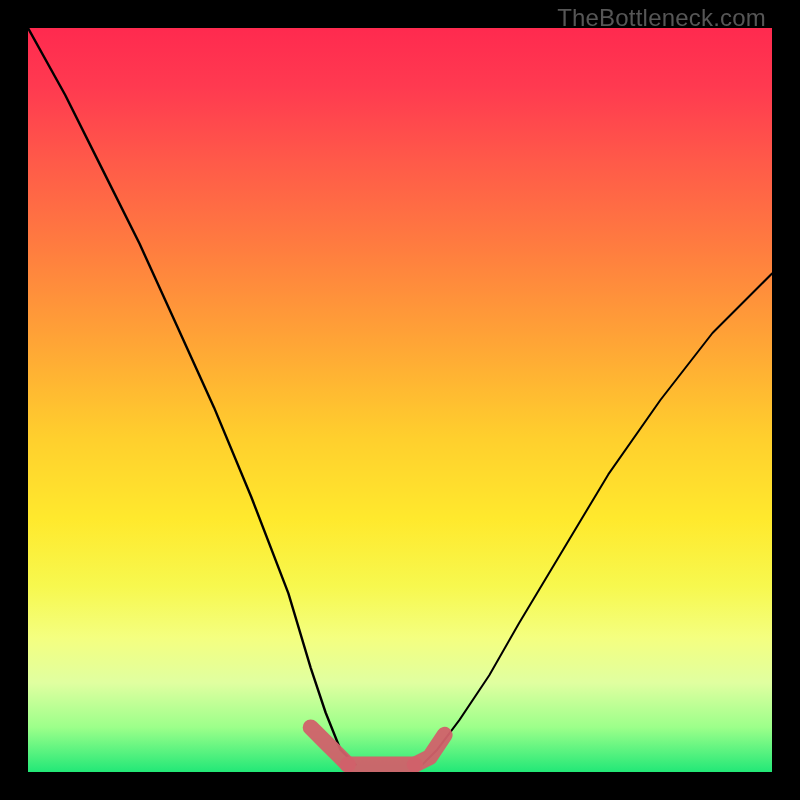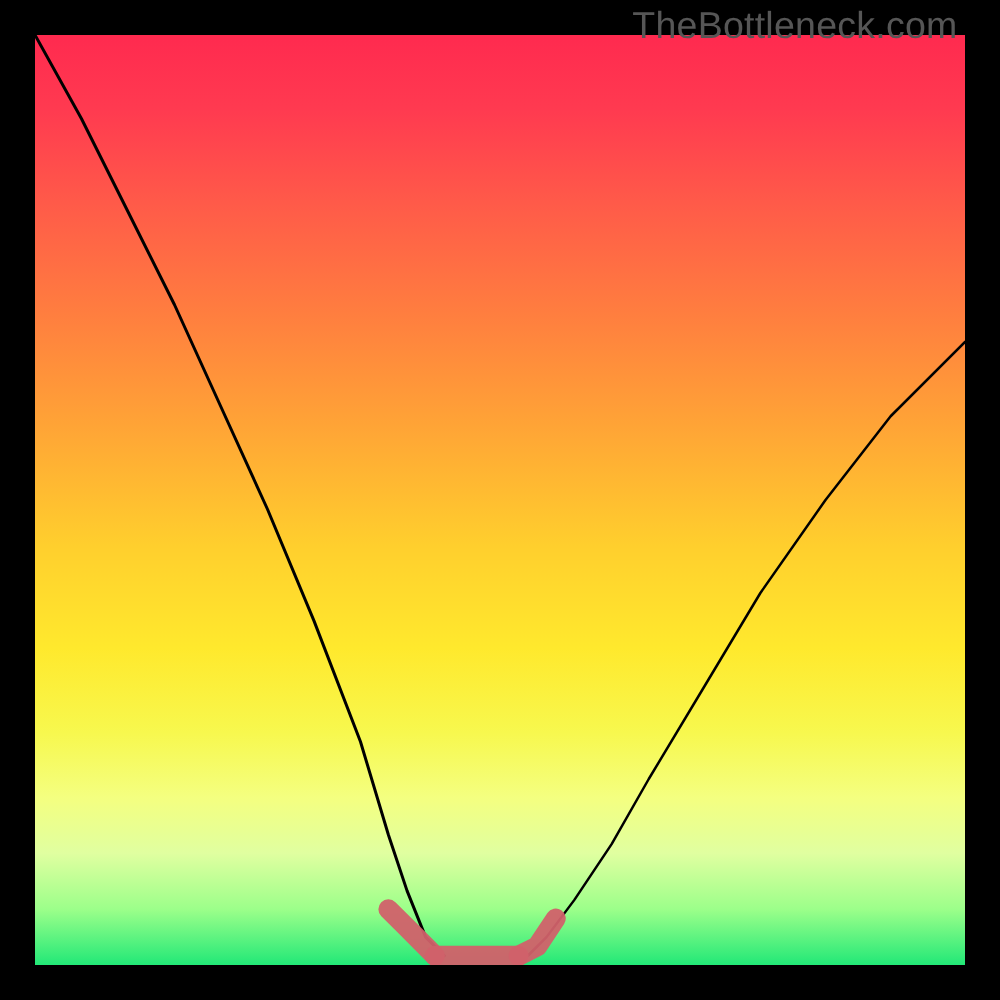--- a/index.html
+++ b/index.html
@@ -46,21 +46,21 @@
   }
   .svg-layer {
     position: absolute;
     inset: 0;
   }
   .watermark {
     position: absolute;
     top: 4px;
     right: 34px;
     color: #565656;
-    font-size: 30px;
+    font-size: 24px;
     letter-spacing: 0.2px;
   }
 </style>
 </head>
 <body>
 
 <div class="frame">
 
   <div class="plot-area">
     <div class="gradient"></div>

